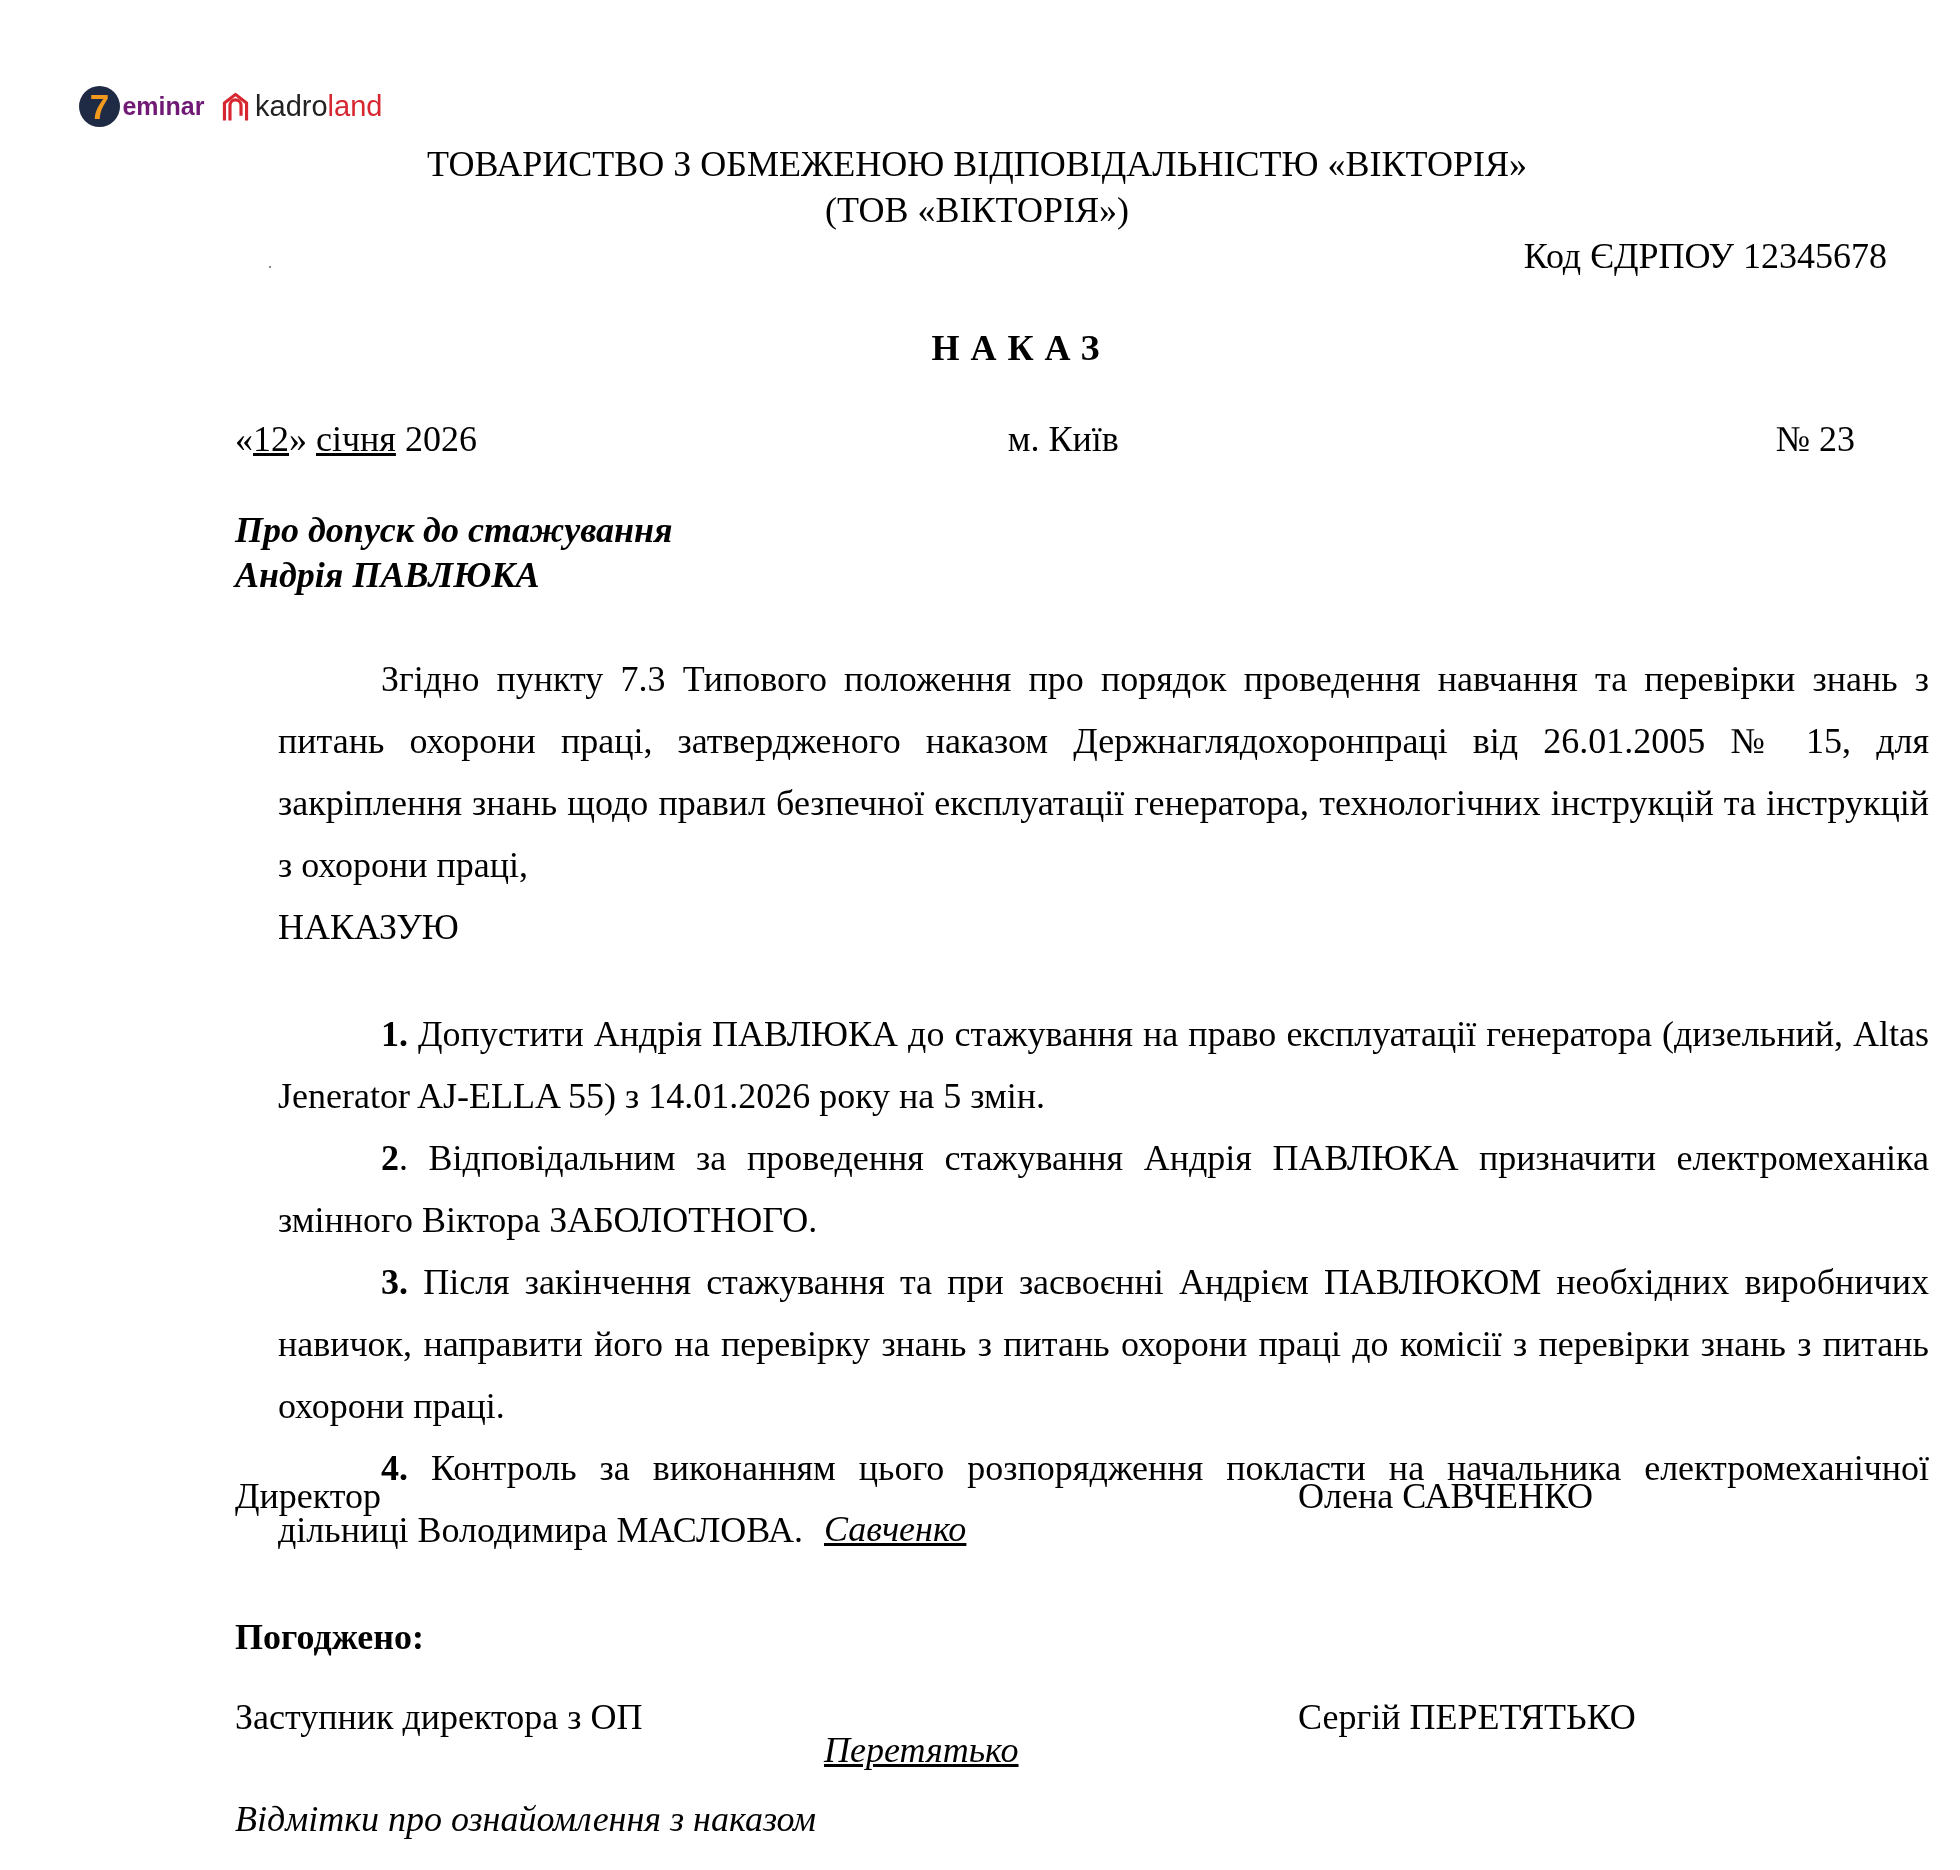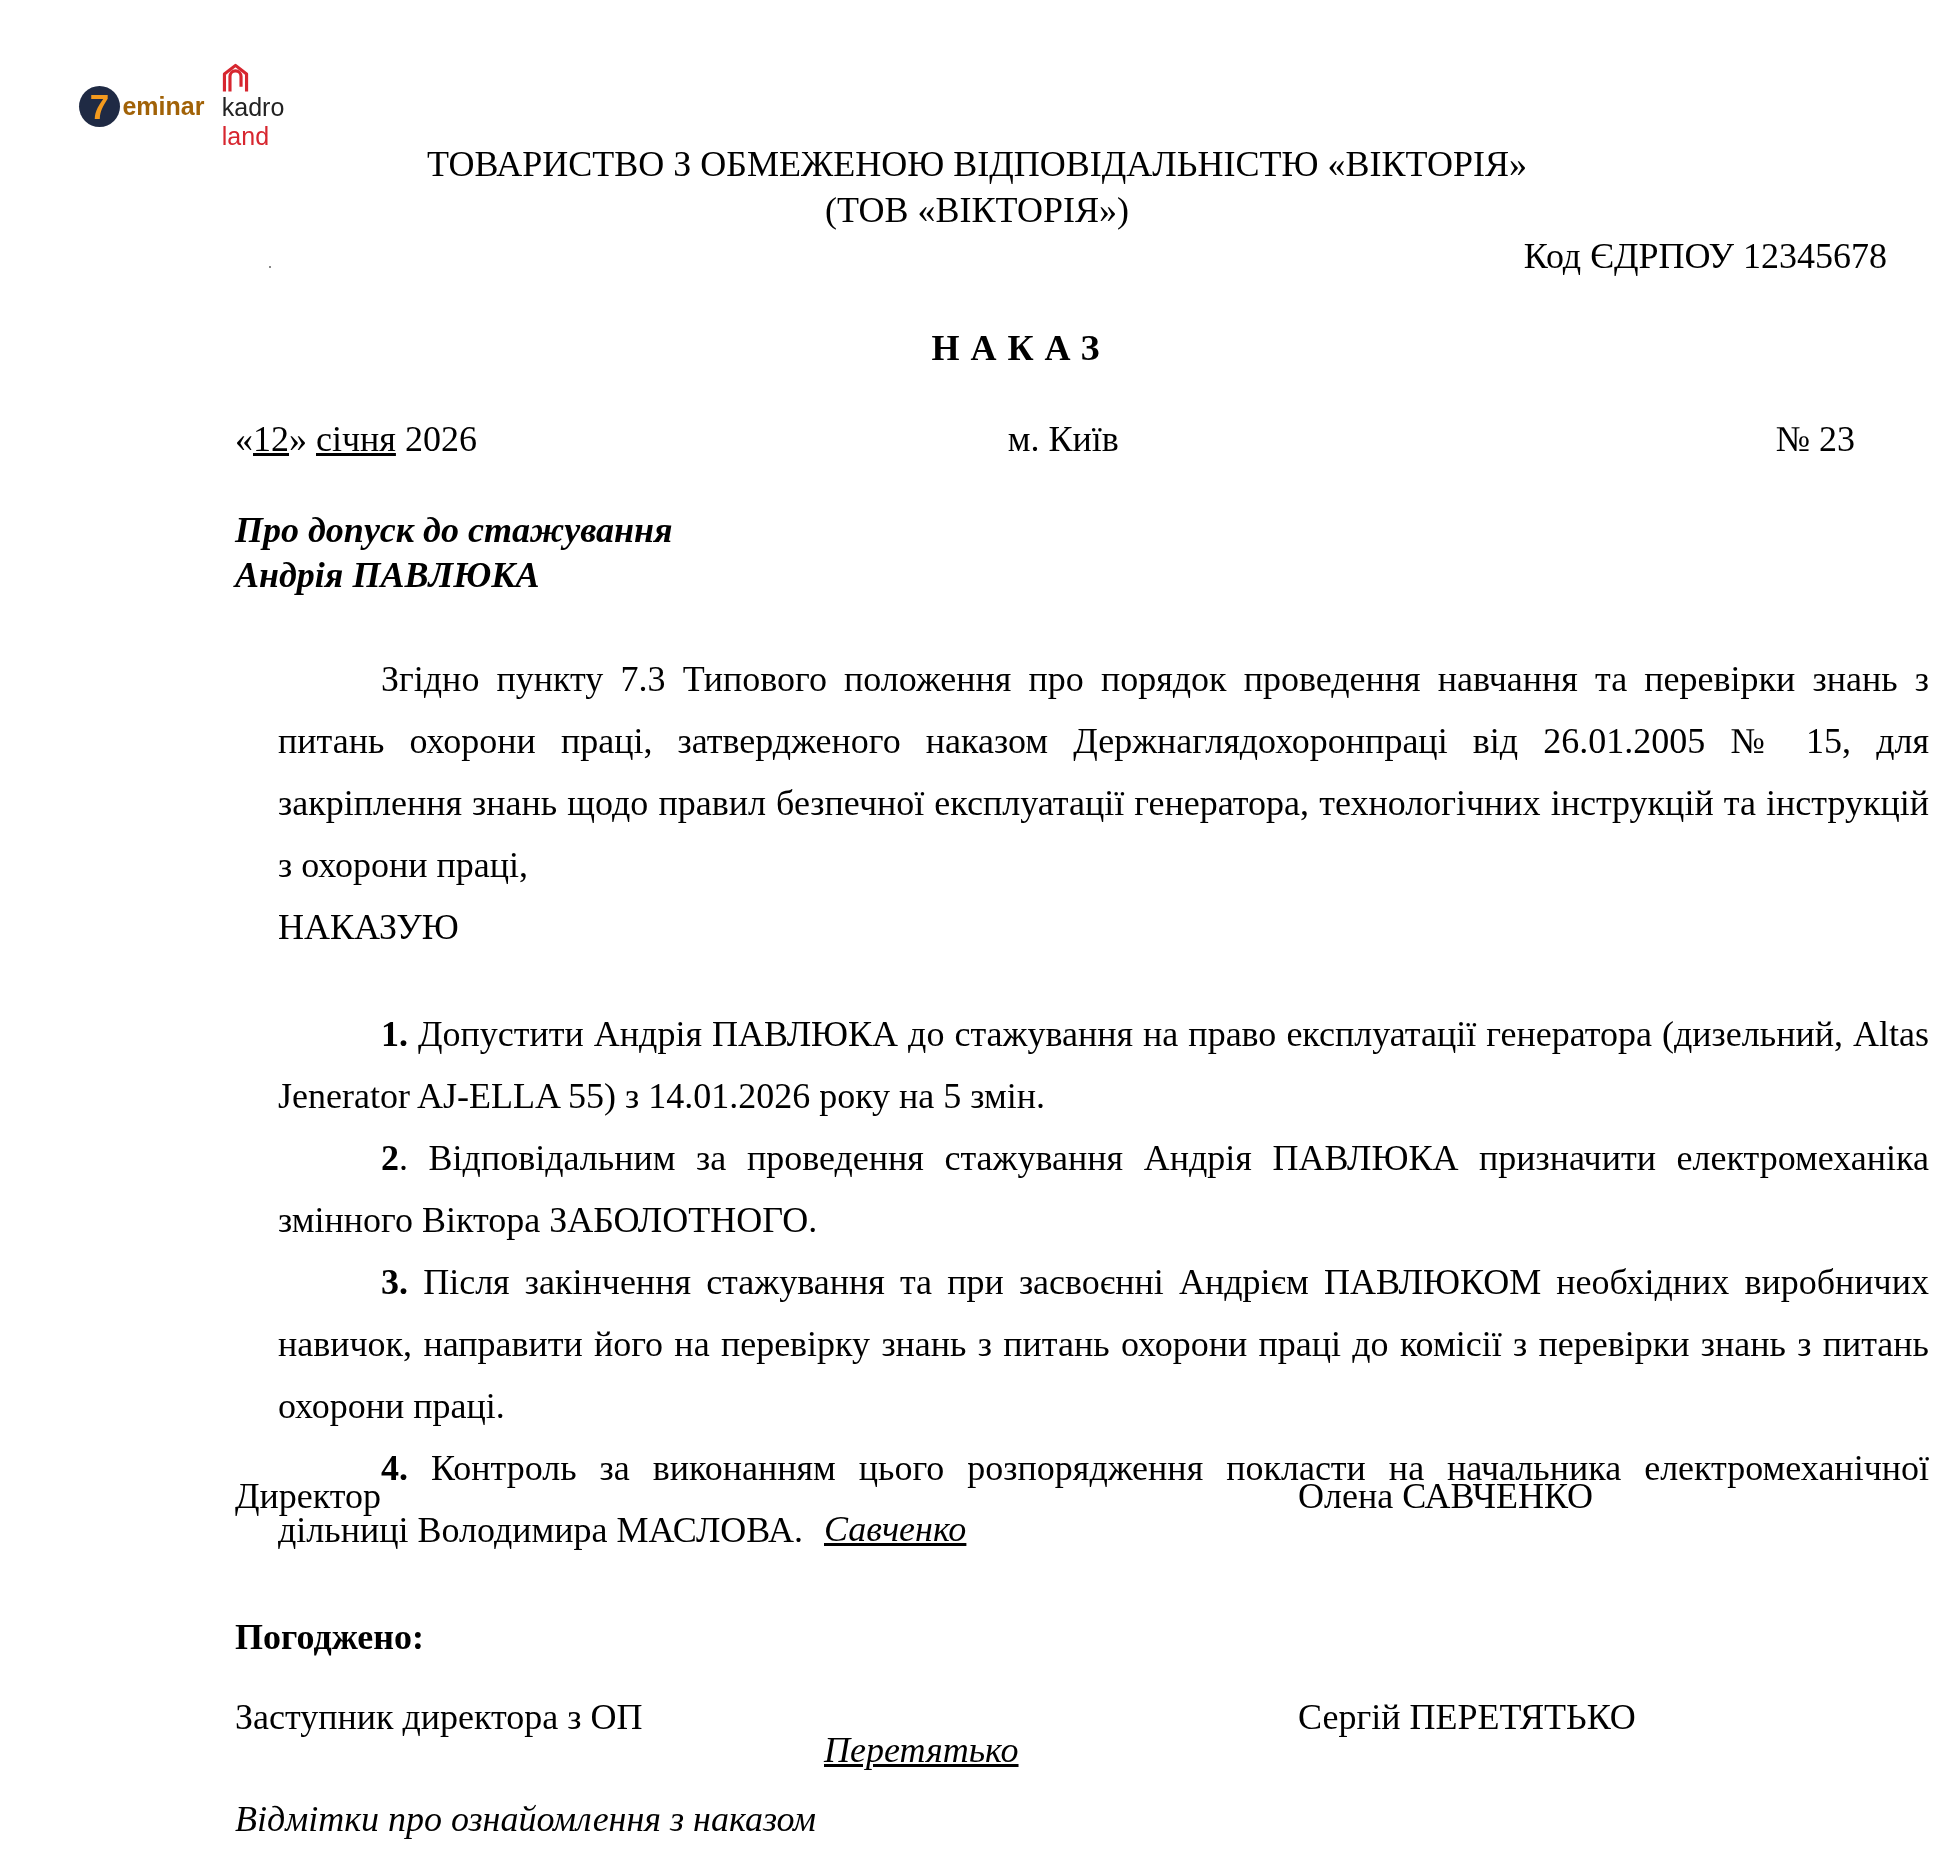--- a/index.html
+++ b/index.html
@@ -4,22 +4,22 @@
 <style>
   html, body { margin: 0; padding: 0; background: #ffffff; }
   body { width: 1960px; height: 1870px; position: relative; overflow: hidden;
          font-family: "Liberation Serif", "DejaVu Serif", serif; color: #000; }
   .abs { position: absolute; }
   .logo { left: 79px; top: 79px; width: 316px; height: 55px; display: flex; align-items: center; gap: 17.4px; }
   .logo-7 { display: flex; align-items: center; }
   .circle7 { width: 41px; height: 41px; border-radius: 50%; background: #1f2a44; color: #f39a1e;
              font-family: "Liberation Sans", sans-serif; font-weight: bold; font-size: 35px;
              display: flex; align-items: center; justify-content: center; line-height: 1; }
-  .eminar { font-family: "Liberation Sans", sans-serif; font-weight: bold; font-size: 25px; color: #a16207; margin-left: 2.4px; }
-  .kadro { display: flex; font-family: "Liberation Sans", sans-serif; font-size: 25px; flex-direction: column; }
+  .eminar { font-family: "Liberation Sans", sans-serif; font-weight: bold; font-size: 25px; color: #701a75; margin-left: 2.4px; }
+  .kadro { display: flex; align-items: center; font-family: "Liberation Sans", sans-serif; font-size: 29px; }
   .kadro .k1 { color: #222; }
   .kadro .k2 { color: #d7262f; }
   .house { width: 27px; height: 30px; margin-right: 6.3px; }
   .center-line { left: 0; width: 1788px; text-align: center; font-size: 36px; line-height: 44px; }
   .line1 { top: 142px; padding-left: 166px; box-sizing: border-box; }
   .line2 { top: 188px; padding-left: 166px; box-sizing: border-box; }
   .code { right: 73px; top: 234px; font-size: 36px; line-height: 44px; }
   .title { left: 0; width: 1960px; top: 326px; text-align: center; font-size: 36px; font-weight: bold; letter-spacing: 11px; padding-left: 82px; box-sizing: border-box; line-height: 44px; }
   .dateline { left: 235px; width: 1620px; top: 417px; font-size: 36px; line-height: 44px; display: flex; justify-content: space-between; }
   .dateline u { text-decoration: underline; }

